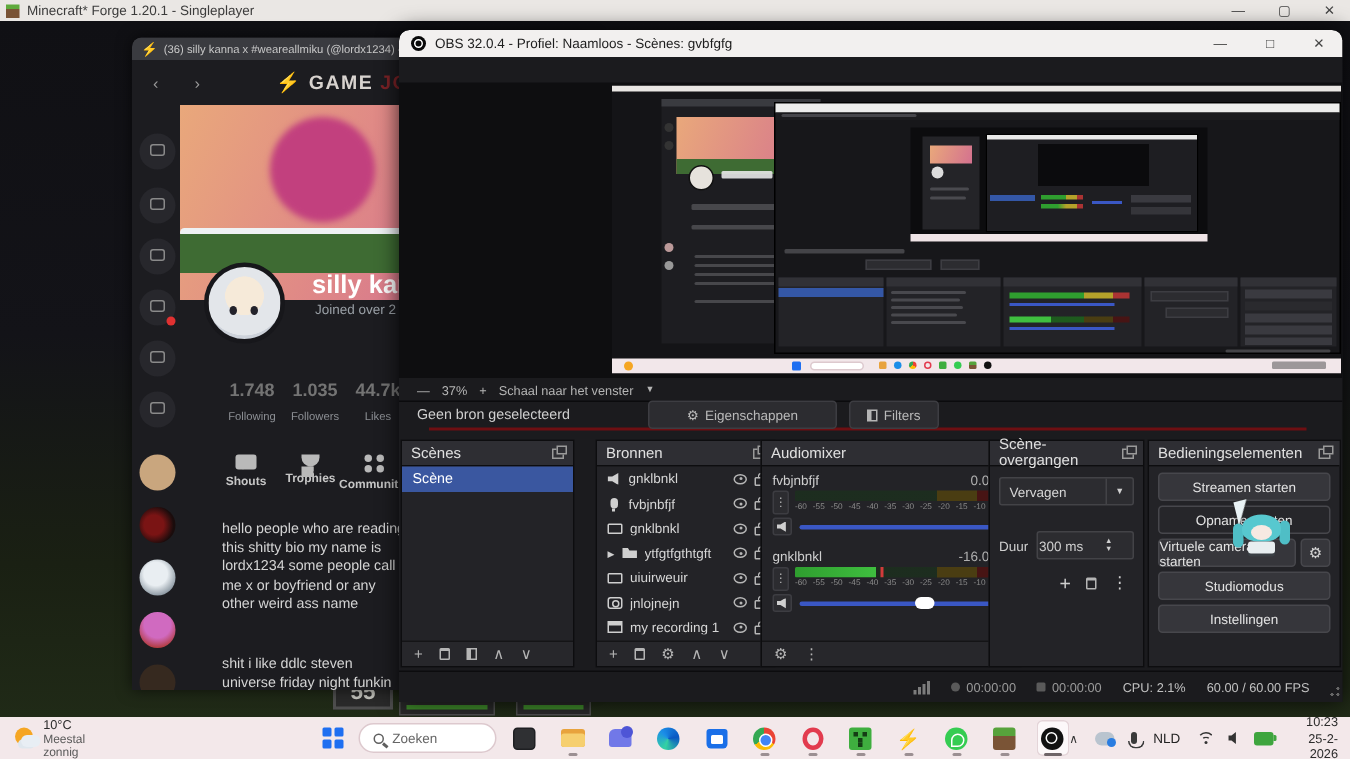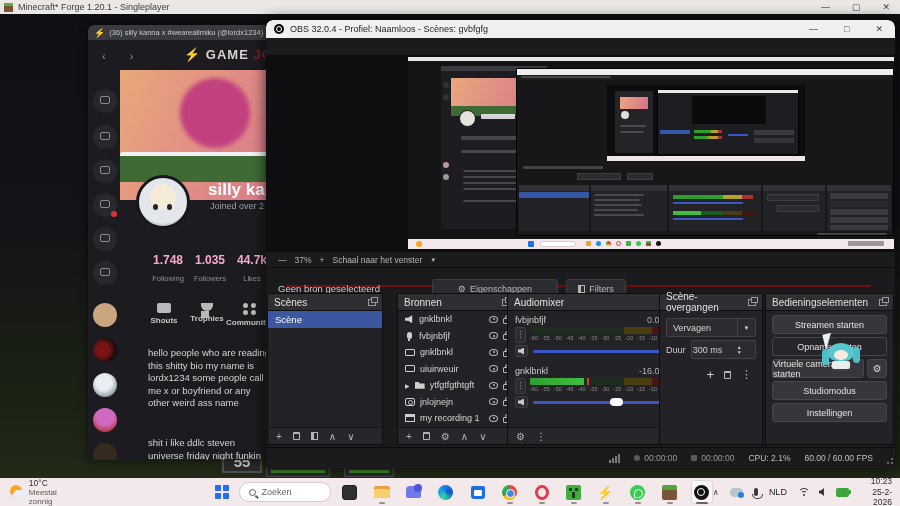--- a/index.html
+++ b/index.html
@@ -36,21 +36,21 @@
   .banner-blob1 { position:absolute; left:60px; top:8px; width:70px; height:70px; border-radius:50%; background:#c2407e; filter:blur(2px); }
   .banner-blob2 { position:absolute; left:150px; top:14px; width:46px; height:50px; border-radius:45%; background:#f3ecec; }
   .banner-hedge { position:absolute; left:0; top:86px; width:100%; height:26px; background:#3e6b33; }
   .banner-snow { position:absolute; left:0; top:82px; width:100%; height:6px; background:#eef2f4; border-radius:3px; }
   .banner-blob3 { position:absolute; left:200px; top:104px; width:80px; height:40px; border-radius:50%; background:#e7a4bc; }
   #gj-avatar { position:absolute; left:48px; top:150px; width:54px; height:54px; border-radius:50%; background:radial-gradient(circle at 50% 40%, #f6ead9 0 34%, #e3e6ea 35% 70%, #cdd2da 71% 100%); border:3px solid #17171b; }
   #gj-avatar .eye { position:absolute; top:26px; width:5px; height:6px; border-radius:50%; background:#23222b; }
   #gj-name { position:absolute; left:120px; top:155px; color:#fff; font-size:17px; font-weight:bold; white-space:nowrap; }
   #gj-joined { position:absolute; left:122px; top:176px; color:#9aa0a6; font-size:9px; white-space:nowrap; }
   .stat { position:absolute; width:44px; text-align:center; }
-  .stat b { color:#f9a8d4; font-size:12px; display:block; }
+  .stat b { color:#737373; font-size:12px; display:block; }
   .stat span { color:#8c8f94; font-size:7.5px; }
   .gj-tab { position:absolute; width:48px; text-align:center; color:#c6c6c6; font-size:8px; font-weight:bold; }
   .gj-tab .ticon { margin:0 auto 3px; }
   .ti-bubble { width:14px; height:10px; background:#b9b9b9; border-radius:2px; position:relative; }
   .ti-bubble:after { content:""; position:absolute; left:2px; bottom:-3px; border:3px solid transparent; border-top-color:#b9b9b9; }
   .ti-trophy { width:12px; height:8px; background:#b9b9b9; border-radius:0 0 6px 6px; position:relative; }
   .ti-trophy:after { content:""; position:absolute; left:4px; top:8px; width:4px; height:3px; background:#b9b9b9; box-shadow:-2px 2px 0 2px #b9b9b9; }
   .ti-grid { width:14px; height:12px; display:grid; grid-template-columns:6px 6px; gap:2px; }
   .ti-grid i { width:5px; height:5px; border-radius:50%; background:#b9b9b9; }
   #gj-bio1, #gj-bio2 { position:absolute; left:60px; width:122px; color:#d4d4d4; font-size:9.5px; line-height:1.32; }
@@ -61,21 +61,21 @@
   .obs-logo { width:10px; height:10px; border-radius:50%; background:#090909; margin:0 6px 0 8px; position:relative; }
   .obs-logo:after { content:""; position:absolute; left:2px; top:2px; width:4px; height:4px; border-radius:50%; border:1px solid #fff; }
   #obs-menubar { height:17px; background:#19191c; display:flex; align-items:center; gap:14px; padding-left:10px; font-size:9.5px; color:#d8d8d8; }
   #obs-previewzone { position:absolute; left:0; top:35px; width:629px; height:197px; background:#0e0e10; }
   #preview { position:absolute; left:142px; top:2px; width:486px; height:192px; background:#141417; overflow:hidden; }
   #preview-redline { position:absolute; left:20px; top:230px; width:585px; height:2px; background:#6e0f12; }
 
   
   .m { position:absolute; }
   #zoomrow { position:absolute; left:0; top:232px; width:629px; height:16px; display:flex; align-items:center; gap:8px; padding-left:12px; font-size:8.5px; color:#b5b5b5; border-bottom:1px solid #0b0b0d; }
-  #srcrow { position:absolute; left:0; top:256px; width:629px; height:25px; display:flex; align-items:center; font-size:9.5px; color:#cfcfcf; }
+  #srcrow { position:absolute; left:0; top:244px; width:629px; height:25px; display:flex; align-items:center; font-size:9.5px; color:#cfcfcf; }
   .srcbtn { height:19px; background:#2c2c30; border:1px solid #3d3d42; border-radius:3px; color:#b9b9b9; font-size:9px; display:flex; align-items:center; gap:4px; padding:0 10px; }
 
   .panel { position:absolute; top:273px; height:152px; background:#232327; border:1px solid #0d0d0f; }
   .phead { height:17px; background:#2e2e33; color:#e0e0e0; font-size:10px; font-weight:normal; display:flex; align-items:center; padding:0 6px; border-bottom:1px solid #0d0d0f; }
   .dockico { margin-left:auto; width:8px; height:7px; border:1px solid #9a9a9a; position:relative; }
   .dockico:after { content:""; position:absolute; right:-3px; top:-3px; width:5px; height:4px; border:1px solid #9a9a9a; background:#2e2e33; }
   .ptools { position:absolute; left:0; bottom:0; width:100%; height:17px; background:#27272b; border-top:1px solid #141416; display:flex; align-items:center; gap:11px; padding-left:8px; color:#b5b5b5; font-size:10px; }
   .ic-trash { width:7px; height:8px; border:1px solid #b5b5b5; border-top:2px solid #b5b5b5; border-radius:1px; }
   .ic-filter { width:7px; height:8px; border:1px solid #b5b5b5; border-left:3px solid #b5b5b5; }
   .scene-item { height:17px; background:#3a57a0; color:#fff; font-size:9.5px; display:flex; align-items:center; padding-left:7px; }
@@ -107,21 +107,21 @@
   .meter .peak { position:absolute; top:0; bottom:0; width:2px; background:#d23b3b; }
   .mscale { display:flex; justify-content:space-between; font-size:5.5px; color:#8a8a8a; margin-top:1px; }
   .mix-sliderrow { display:flex; align-items:center; gap:5px; margin-top:2px; }
   .volbtn { width:13px; height:12px; background:#2c2c30; border:1px solid #3d3d42; border-radius:2px; display:flex; align-items:center; justify-content:center; flex:none; }
   .ic-speaker2 { width:8px; height:7px; background:#cfcfcf; clip-path:polygon(0 30%, 35% 30%, 80% 0, 80% 100%, 35% 70%, 0 70%); }
   .slidertrack { flex:1; height:3px; background:#3a57c4; border-radius:2px; position:relative; }
   .sliderhandle { position:absolute; top:-2.5px; width:13px; height:8px; border-radius:4px; background:#fff; }
 
   .tr-select { margin:7px 6px 0 6px; height:19px; background:#2c2c30; border:1px solid #434347; border-radius:2px; color:#d6d6d6; font-size:9px; display:flex; align-items:center; padding-left:6px; }
   .tr-select .car { margin-left:auto; width:18px; height:100%; border-left:1px solid #434347; display:flex; align-items:center; justify-content:center; font-size:6px; color:#cfcfcf; }
-  .tr-durrow { display:flex; align-items:center; margin:3px 6px 0 6px; gap:5px; color:#cfcfcf; font-size:9px; }
+  .tr-durrow { display:flex; align-items:center; margin:17px 6px 0 6px; gap:5px; color:#cfcfcf; font-size:9px; }
   .tr-spin { flex:1; height:19px; background:#2c2c30; border:1px solid #434347; border-radius:2px; display:flex; align-items:center; }
   .tr-spin span { flex:1; text-align:center; }
   .spinar { width:14px; display:flex; flex-direction:column; align-items:center; font-size:5px; color:#cfcfcf; line-height:5px; }
   .tr-btns { display:flex; justify-content:flex-end; gap:10px; align-items:center; margin:8px 10px 0 0; color:#cfcfcf; font-size:11px; }
 
   .ctlbtn { margin:0 6px 3px 6px; height:19px; background:#36363b; border:1px solid #47474c; border-radius:3px; color:#e3e3e3; font-size:9px; display:flex; align-items:center; justify-content:center; }
   .ctl-row { display:flex; margin:0 6px 3px 6px; gap:3px; }
   .ctl-row .ctlbtn { margin:0; flex:1; }
   .gearbtn { width:20px; height:19px; background:#36363b; border:1px solid #47474c; border-radius:3px; color:#d6d6d6; font-size:10px; display:flex; align-items:center; justify-content:center; }
 
@@ -478,29 +478,29 @@
         <span class="ic-eye"></span>
         <span class="ic-lock"></span>
       </div>
       <div class="srcitem">
         <span class="ic-display"></span>
         <span class="si-name">gnklbnkl</span>
         <span class="ic-eye"></span>
         <span class="ic-lock"></span>
       </div>
       <div class="srcitem">
-        <span class="ic-display"></span>
-        <span class="si-name">uiuirweuir</span>
-        <span class="ic-eye"></span>
-        <span class="ic-lock"></span>
-      </div>
-      <div class="srcitem">
         <span style="font-size:6px;color:#cfcfcf">▶</span>
         <span class="ic-folder"></span>
         <span class="si-name">ytfgtfgthtgft</span>
+        <span class="ic-eye"></span>
+        <span class="ic-lock"></span>
+      </div>
+      <div class="srcitem">
+        <span class="ic-display"></span>
+        <span class="si-name">uiuirweuir</span>
         <span class="ic-eye"></span>
         <span class="ic-lock"></span>
       </div>
       <div class="srcitem">
         <span class="ic-camera"></span>
         <span class="si-name">jnlojnejn</span>
         <span class="ic-eye"></span>
         <span class="ic-lock"></span>
       </div>
       <div class="srcitem">

